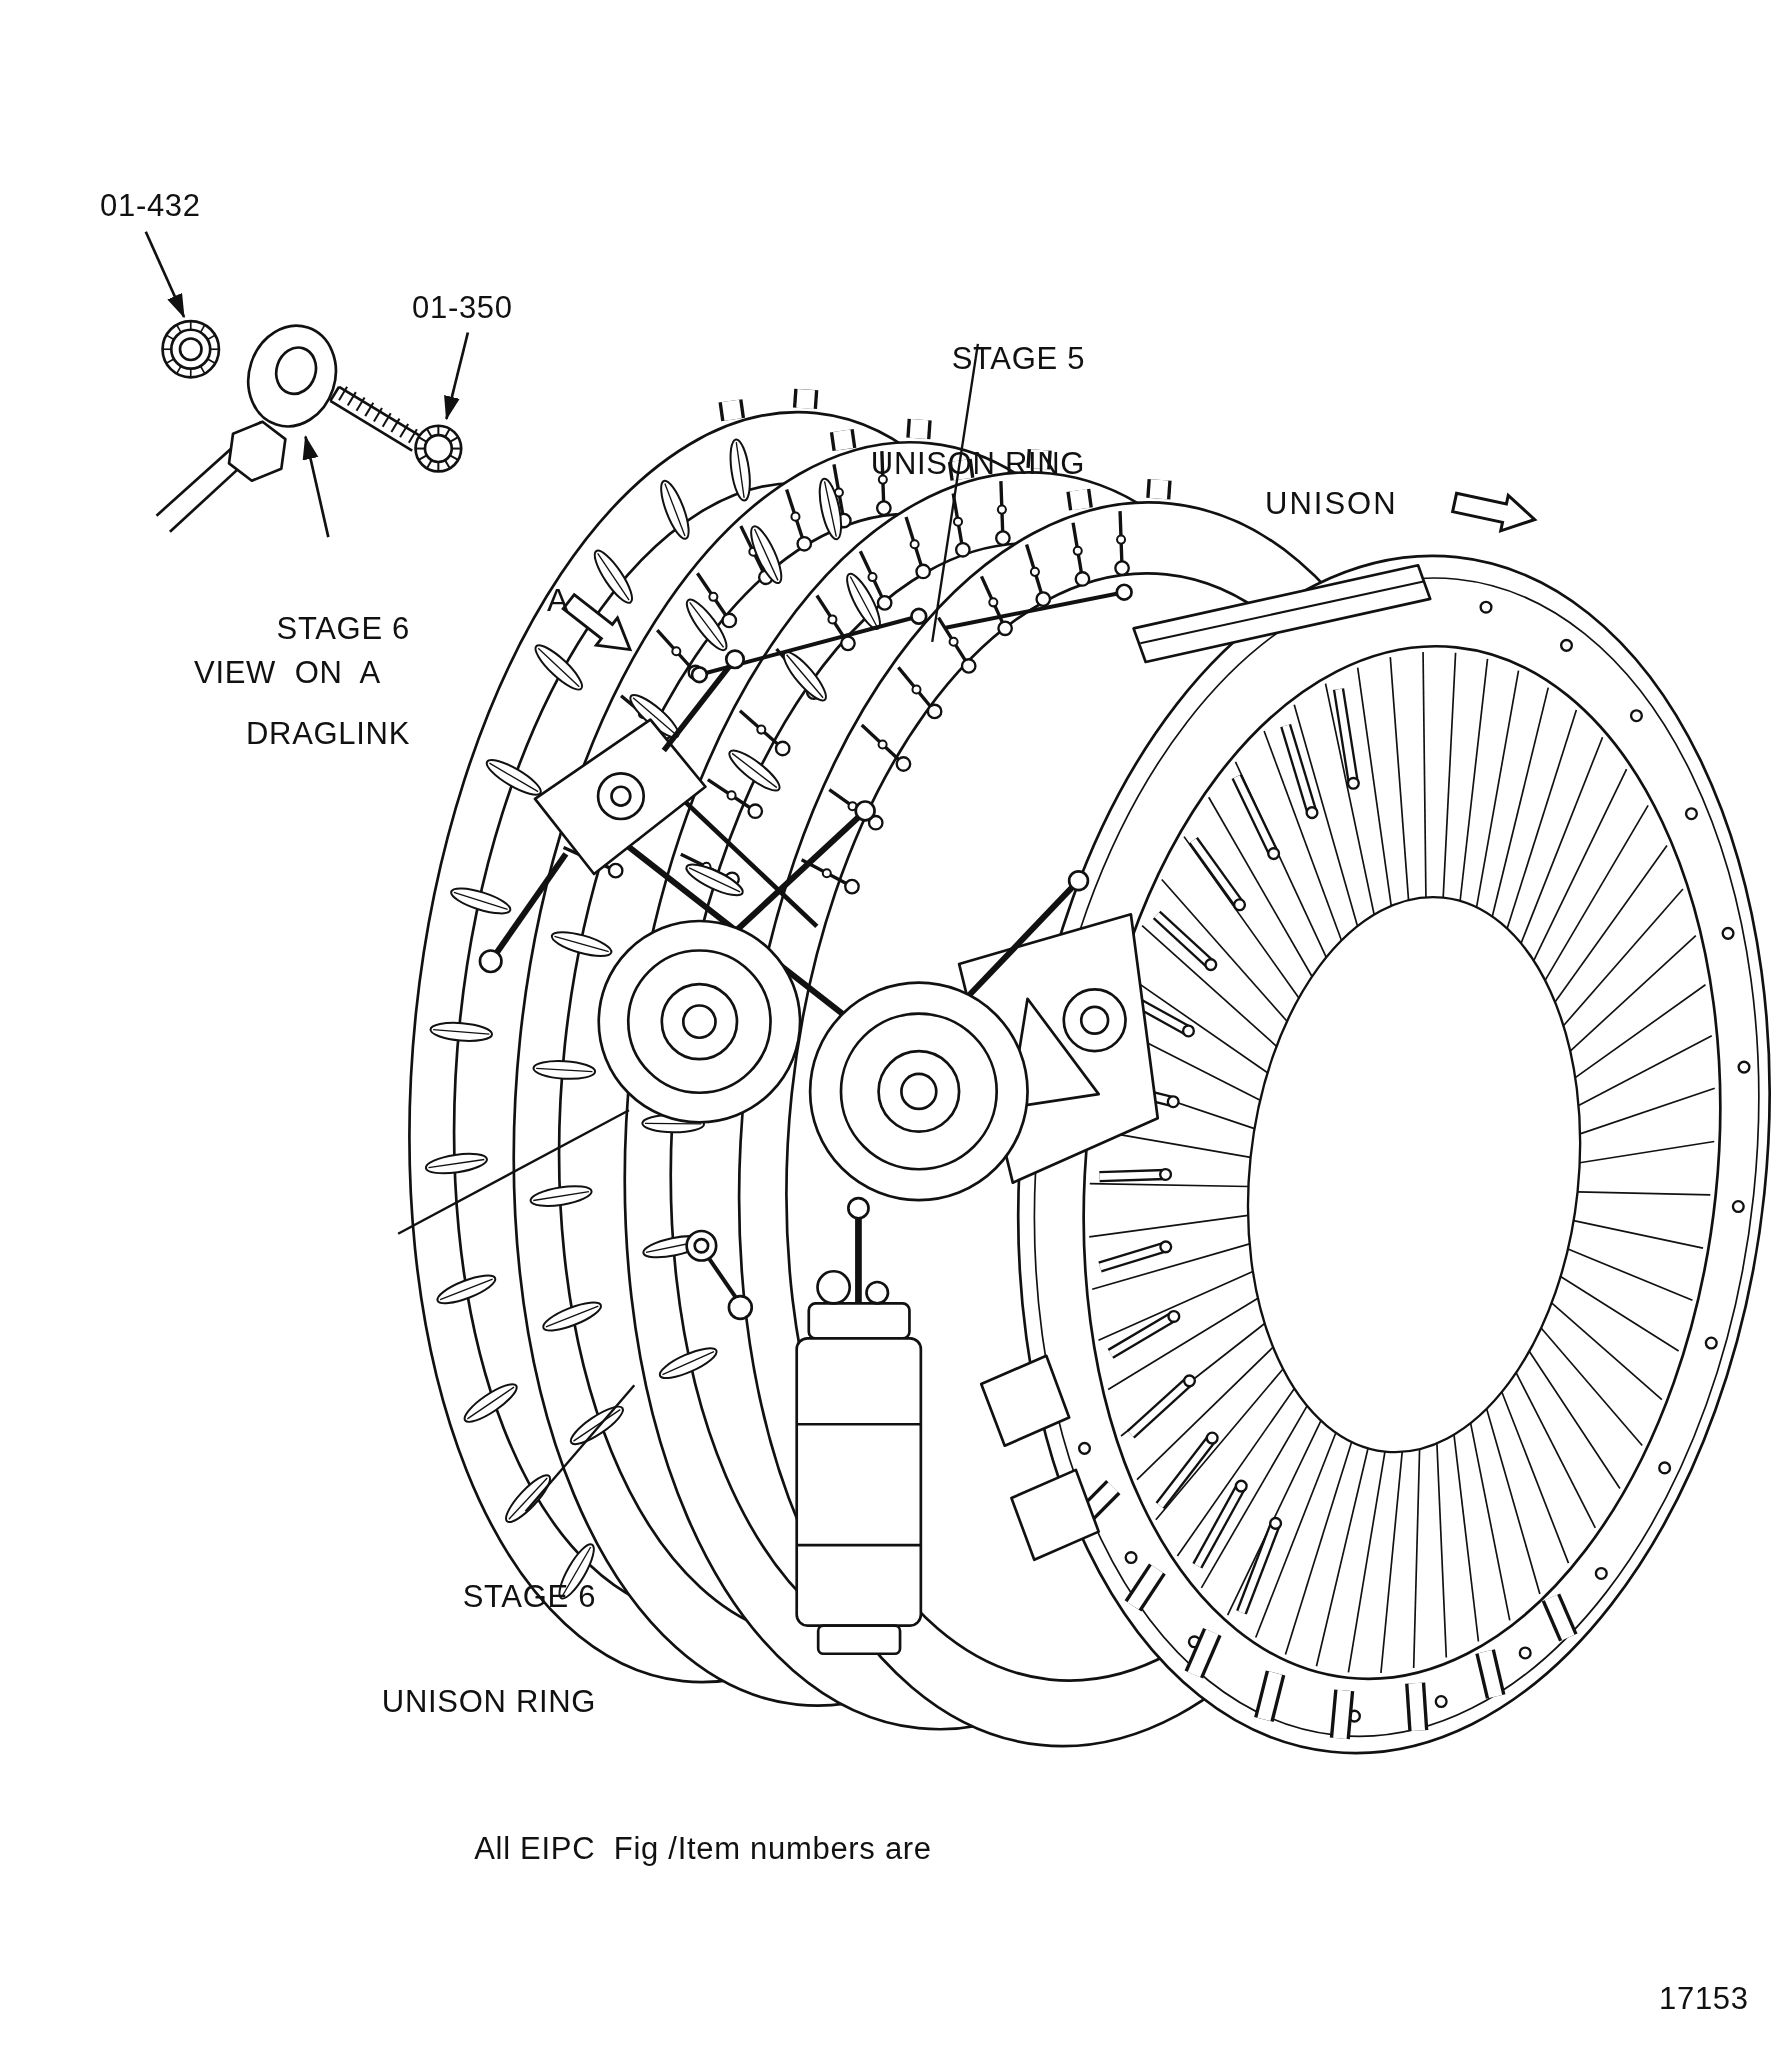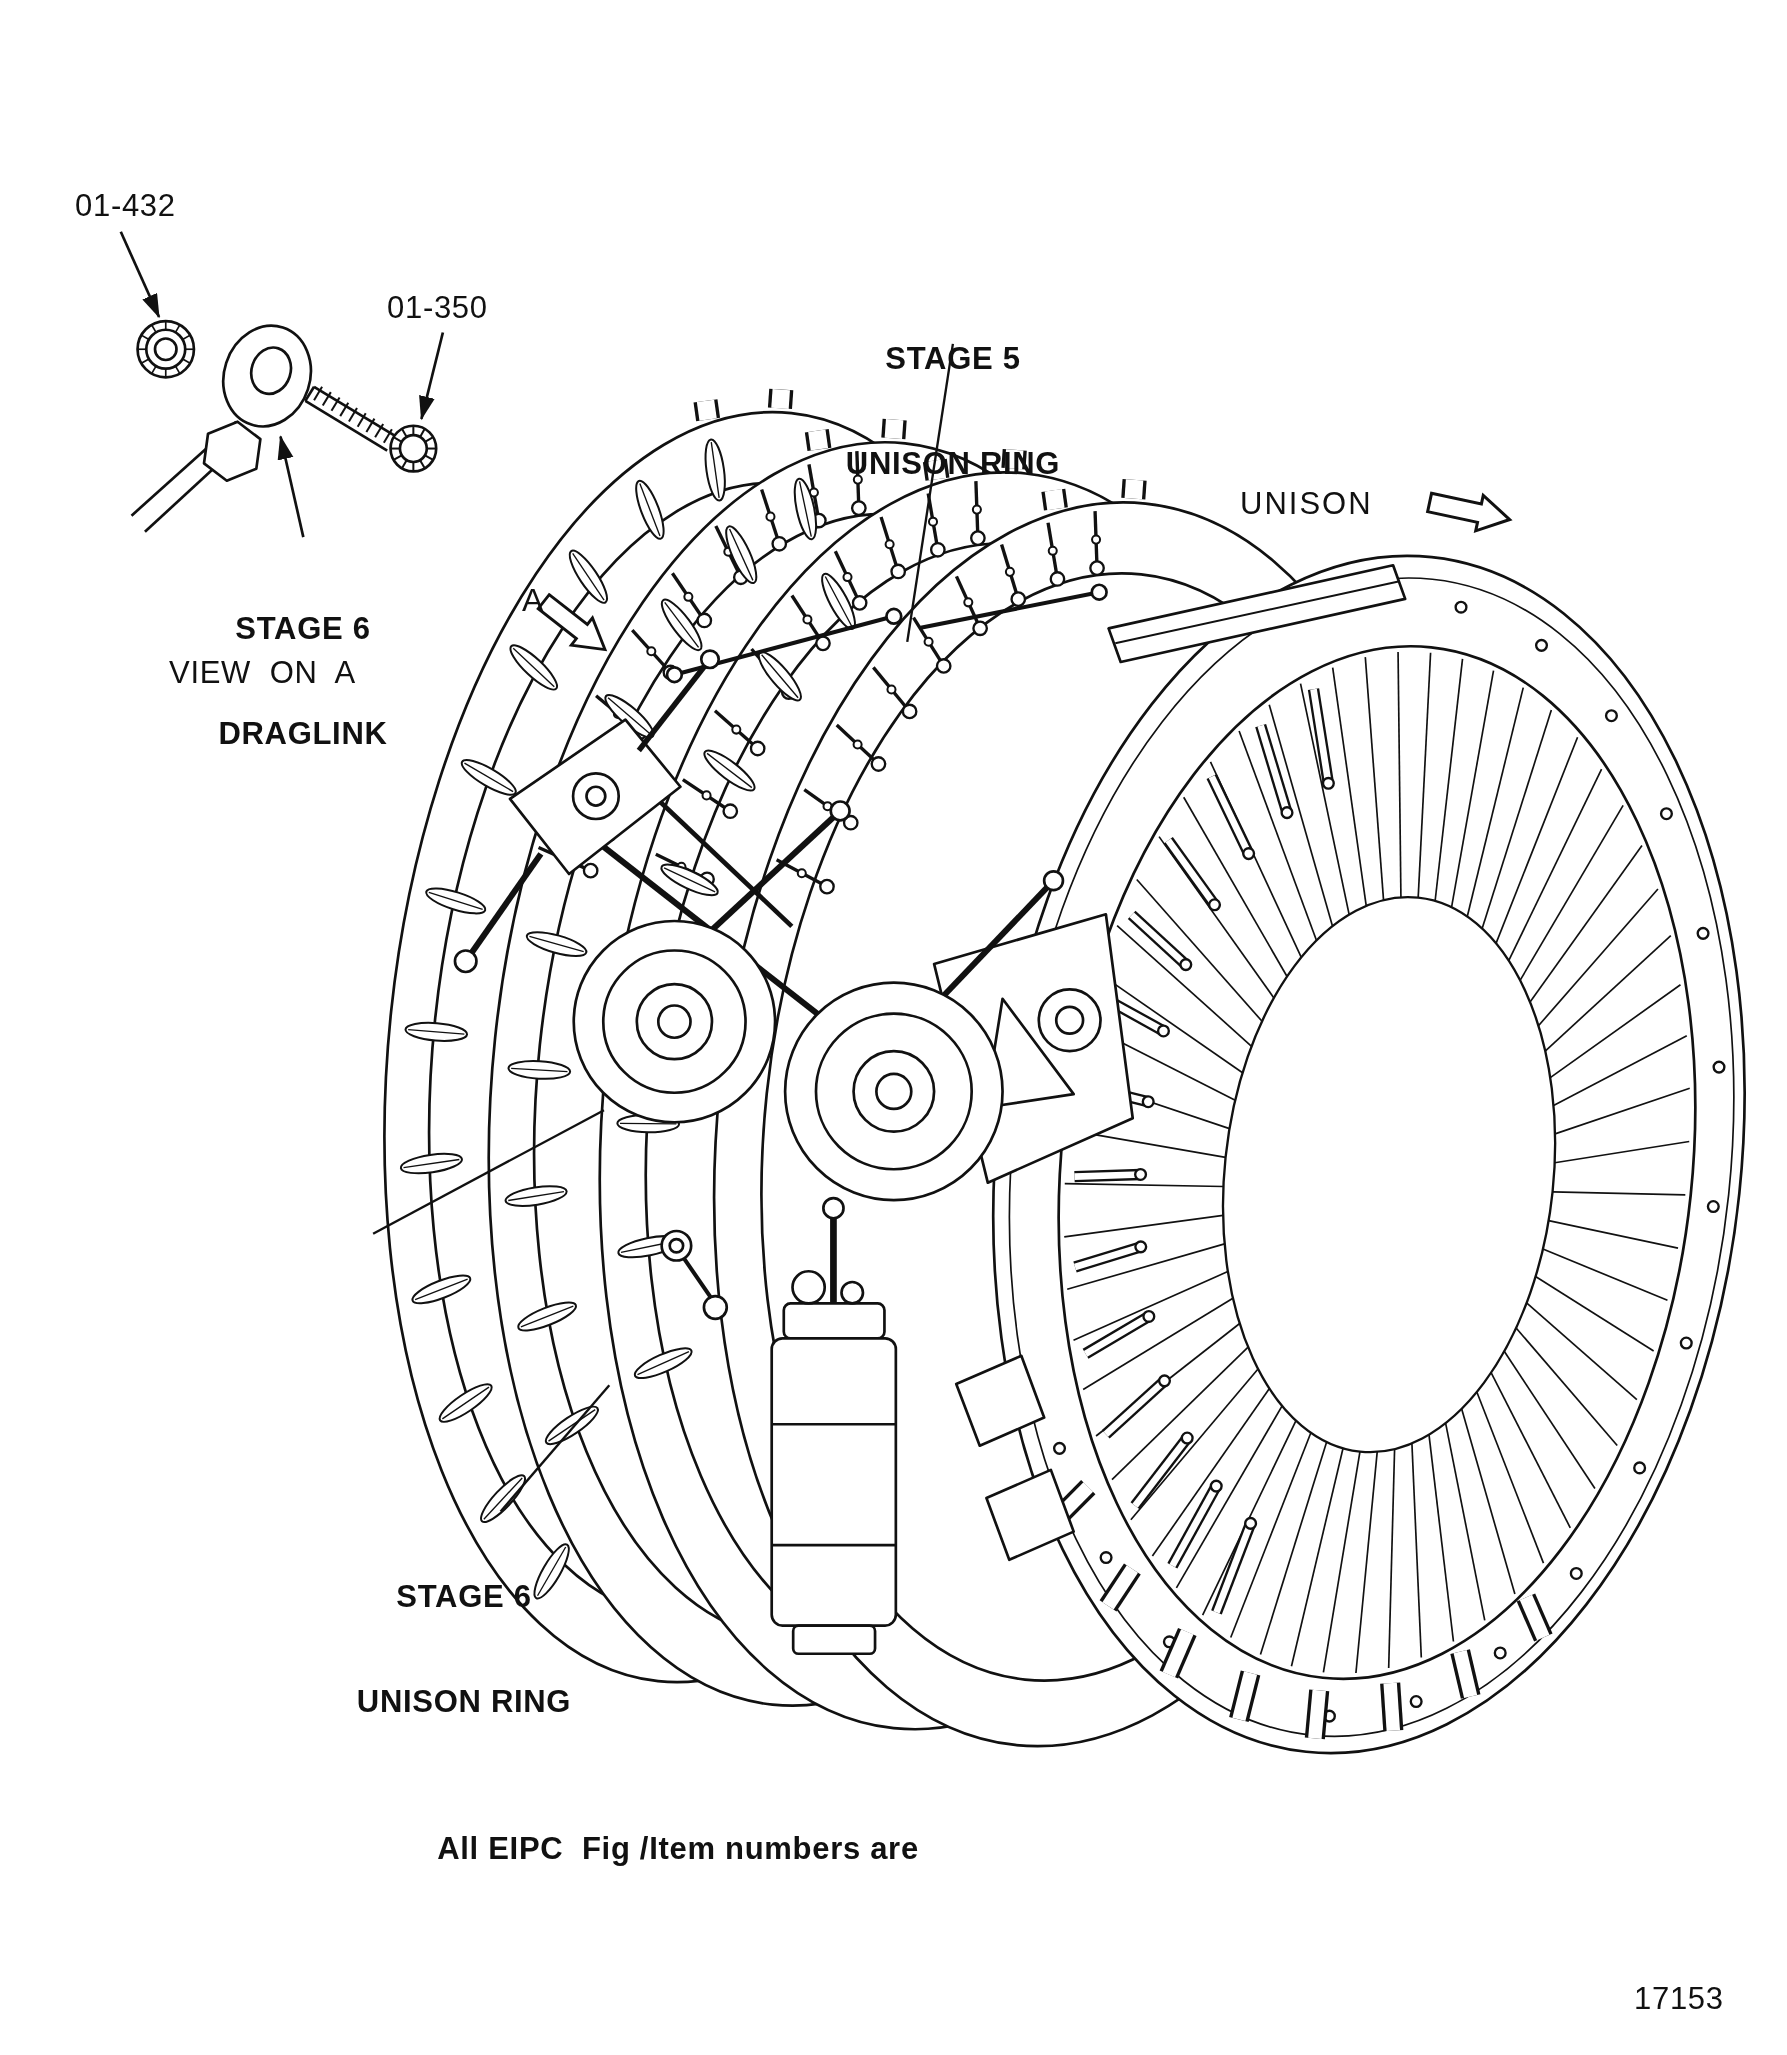--- a/index.html
+++ b/index.html
@@ -1,23 +1,23 @@
 <!DOCTYPE html>
 <html style="--ink: #111111;font-size:10.7px"><head>
 <meta charset="utf-8">
 <style>
   :root{ --ink:#111111; --paper:#ffffff; }
   html,body{ margin:0; padding:0; background:var(--paper); }
   body{ width:1787px; height:2056px; position:relative;
         font-family:"Liberation Sans", sans-serif; color:var(--ink); }
-  .page{ position:absolute; inset:0; }
+  .page{ position:absolute; inset:0;margin-left:25px; }
   svg{ position:absolute; left:0; top:0; }
   .lbl{ position:absolute; font-size:31px; line-height:35px; letter-spacing:0.7px;
         white-space:pre; color:var(--ink); }
-  .lbl.center{ transform:translateX(-50%); text-align:center;font-weight:bold; }
+  .lbl.center{ transform:translateX(-50%); text-align:right; }
   .lbl.big{ font-size:32px; }
 </style>
 </head>
 <body>
 
 <div class="page">
 
   <svg width="1787" height="2056" viewBox="0 0 2663 3063">
     <defs>
       <marker id="ah" markerWidth="12" markerHeight="9" refX="8.5" refY="3" orient="auto">

